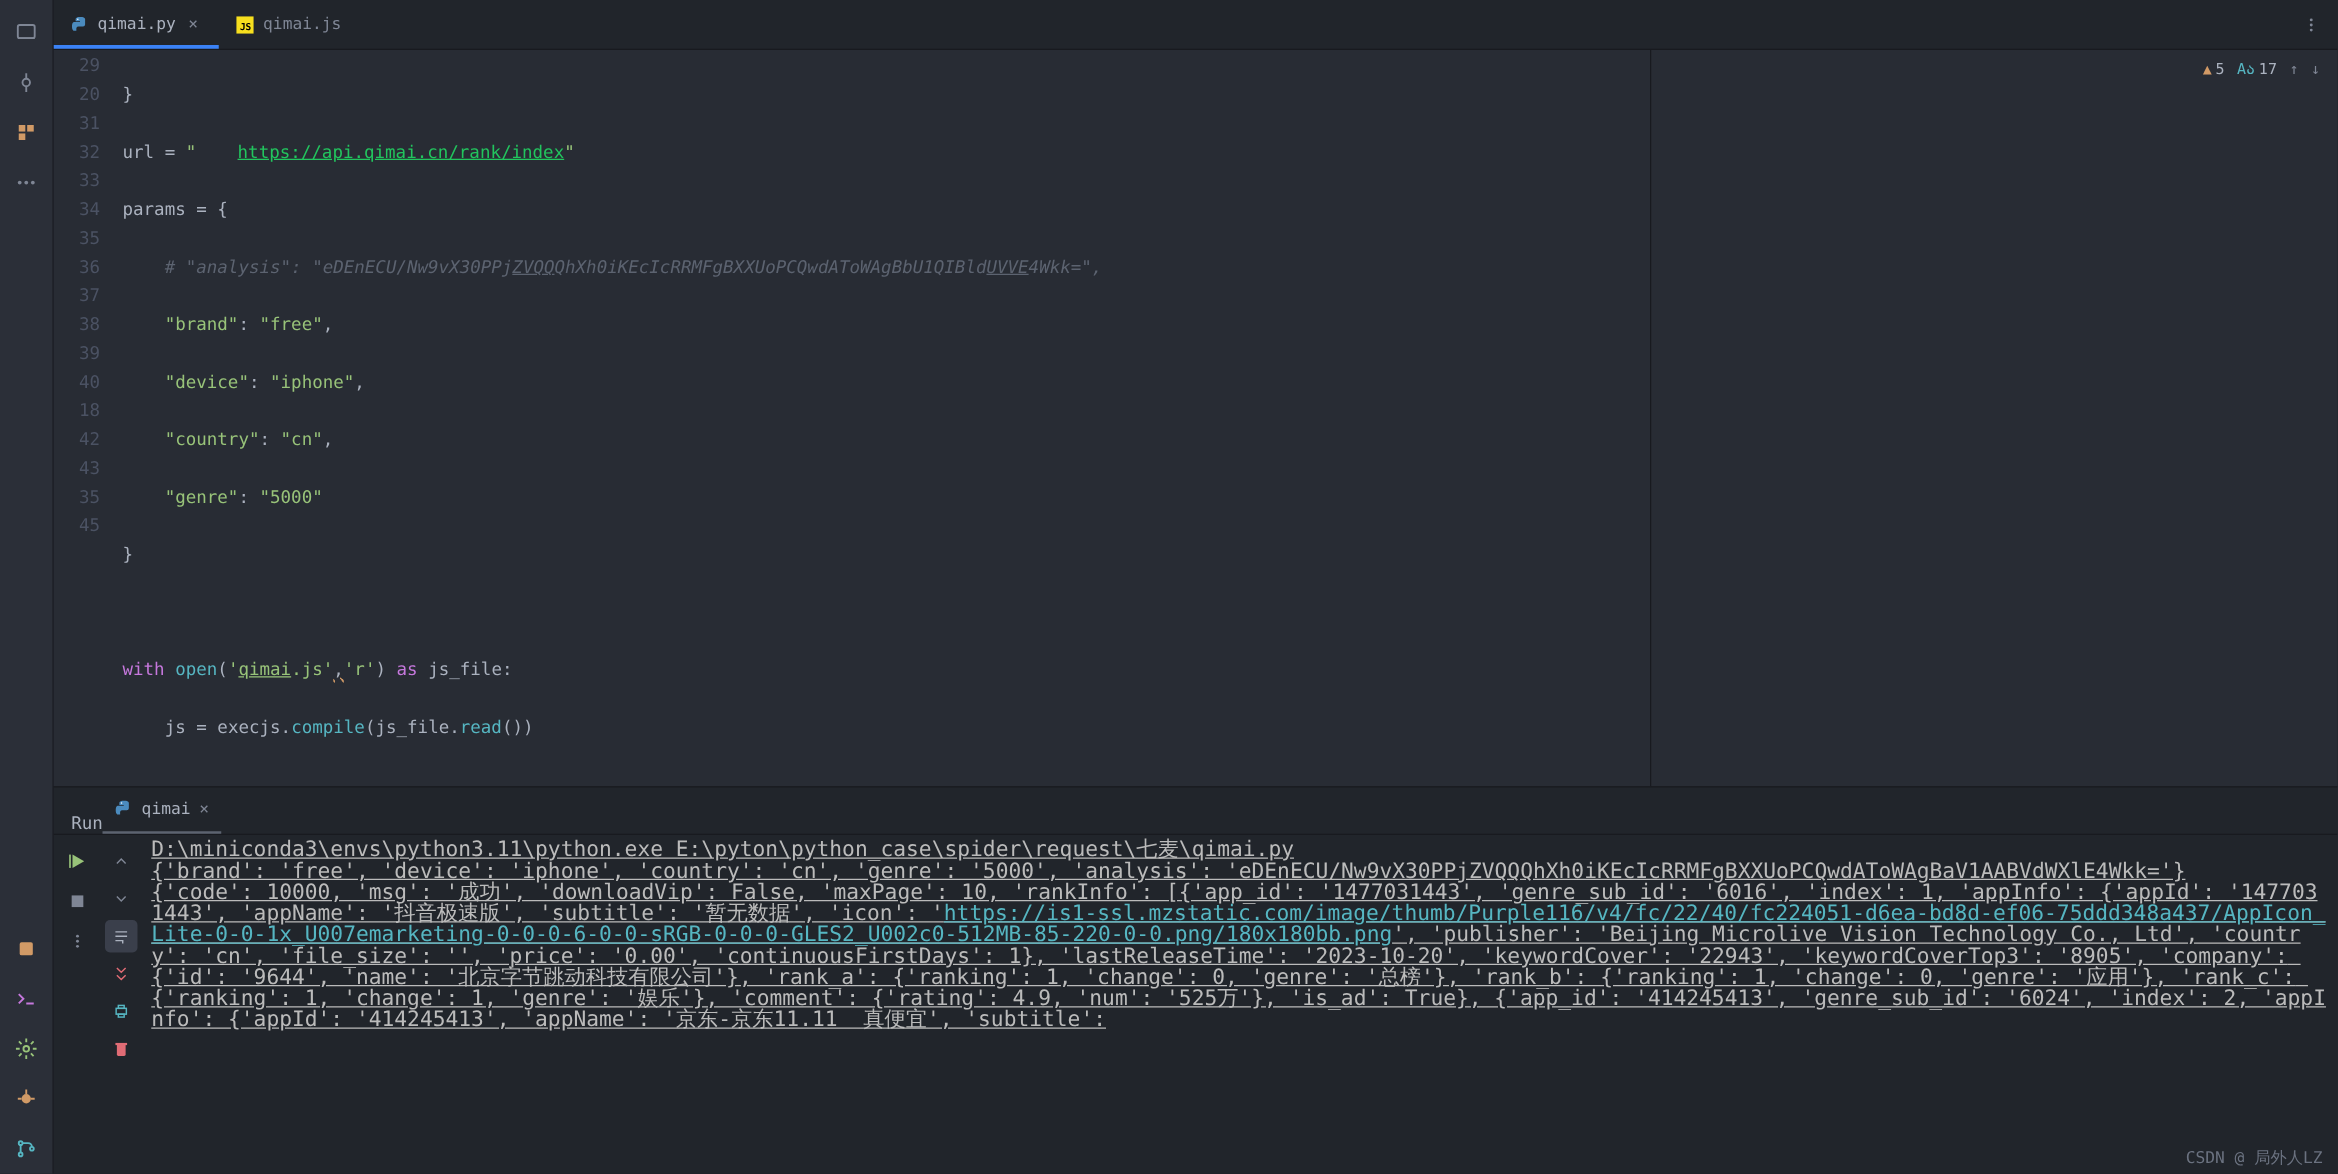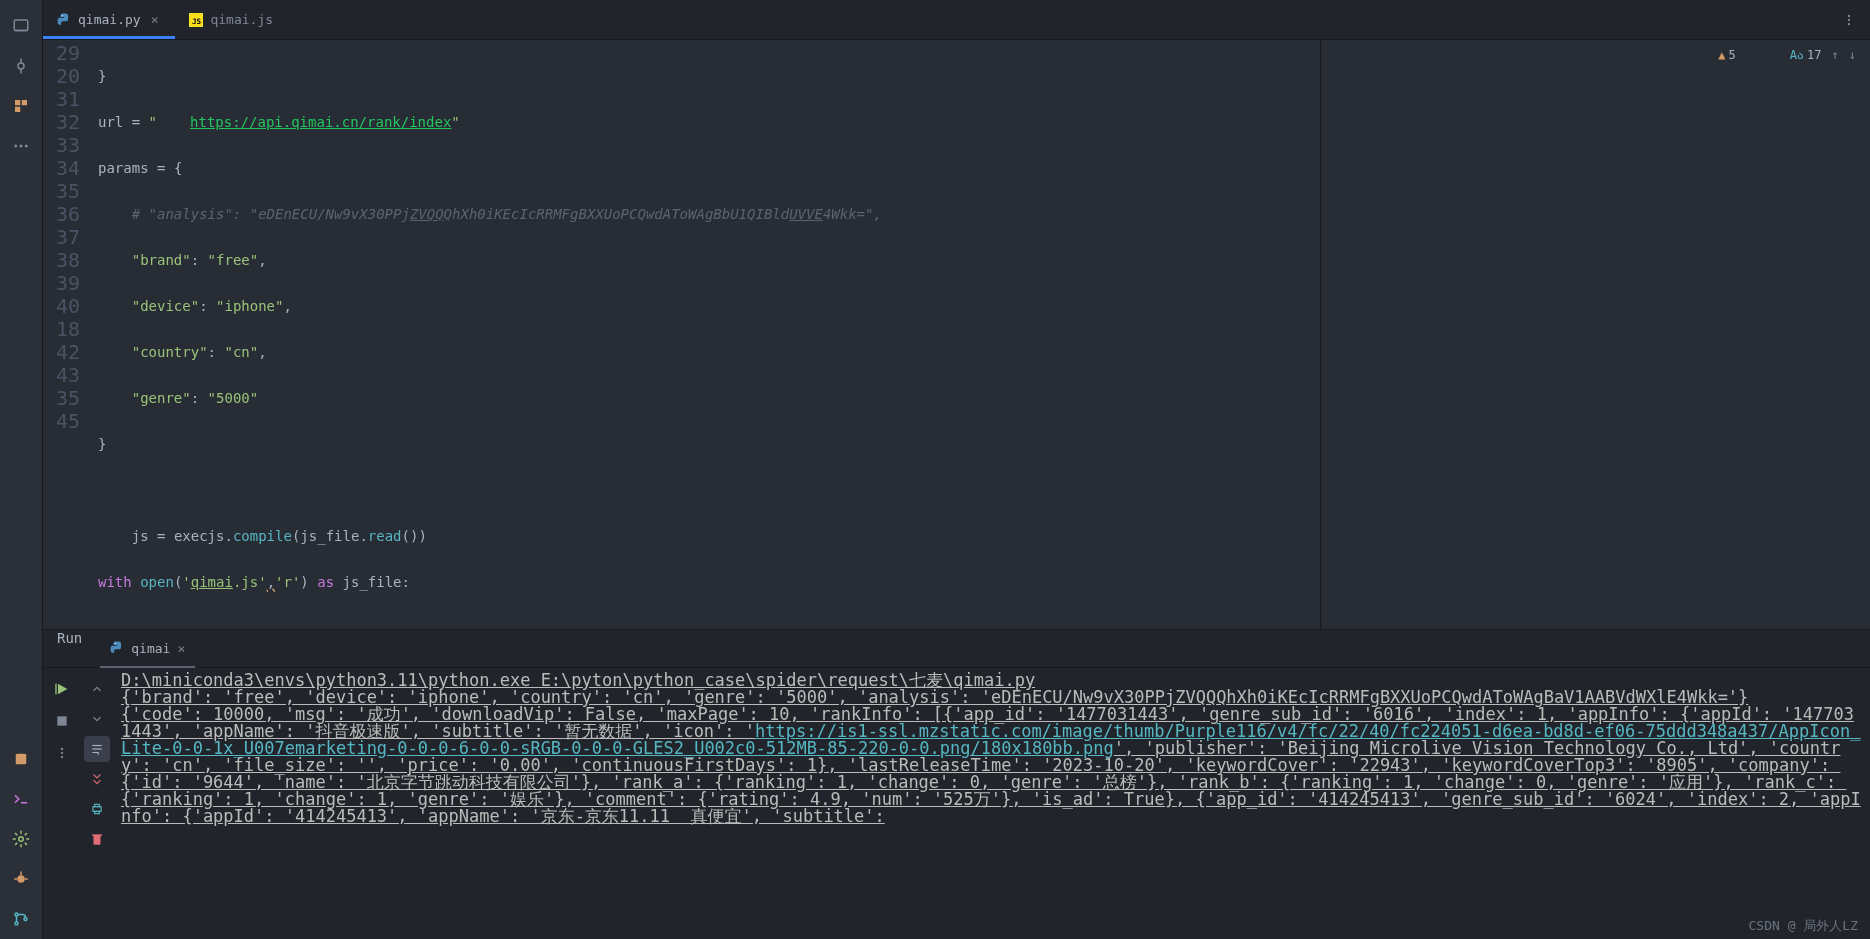--- a/index.html
+++ b/index.html
@@ -75,21 +75,21 @@
   display: flex;
   background: #282c34;
   overflow: hidden;
   min-height: 0;
 }
 .gutter {
   width: 55px;
   text-align: right;
   padding-right: 18px;
   color: #4b5263;
-  font-size: 20px;
+  font-size: 14px;
   line-height: 23px;
   padding-top: 2px;
   user-select: none;
 }
 .gutter-line { height: 23px; }
 .code-area {
   flex: 1;
   font-size: 14px;
   line-height: 23px;
   padding-top: 2px;
@@ -115,21 +115,21 @@
   position: absolute;
   top: 8px;
   right: 14px;
   display: flex;
   gap: 10px;
   align-items: center;
   font-size: 12px;
 }
 .insp-item { display: flex; align-items: center; gap: 3px; }
 .insp-warn { color: #d19a66; }
-.insp-typo { color: #56b6c2; margin-left: 44px; }
+.insp-typo { color: #56b6c2; }
 .insp-nav { color: #7f8695; cursor: pointer; }
 .breadcrumb-bar {
   height: 27px;
   background: #21252b;
   border-top: 1px solid #181a1f;
   display: flex;
   align-items: center;
   padding-left: 14px;
   font-size: 13px;
   color: #7f8695;
@@ -137,23 +137,22 @@
 .run-panel {
   height: 310px;
   background: #21252b;
   border-top: 1px solid #181a1f;
   display: flex;
   flex-direction: column;
 }
 .run-header {
   height: 38px;
   display: flex;
-  align-items: flex-start;
+  align-items: flex-end;
   padding-left: 14px;
-  gap: 18px;
   border-bottom: 1px solid #181a1f;
 }
 .run-title { font-size: 14px; color: #abb2bf; font-weight: 500; }
 .run-tab {
   display: flex;
   align-items: center;
   gap: 7px;
   padding: 0 10px;
   height: 38px;
   font-size: 13px;
@@ -332,22 +331,22 @@
 <div class="code-line"><span class="paren">}</span></div>
 <div class="code-line"><span class="var">url</span> <span class="op">=</span> <span class="str">"</span><span class="str-u">https://api.qimai.cn/rank/index</span><span class="str">"</span></div>
 <div class="code-line"><span class="var">params</span> <span class="op">=</span> <span class="paren">{</span></div>
 <div class="code-line">    <span class="com"># "analysis": "eDEnECU/Nw9vX30PPj<u>ZVQQ</u>QhXh0iKEcIcRRMFgBXXUoPCQwdAToWAgBbU1QIBld<u>UVVE</u>4Wkk=",</span></div>
 <div class="code-line">    <span class="str">"brand"</span><span class="op">:</span> <span class="str">"free"</span><span class="op">,</span></div>
 <div class="code-line">    <span class="str">"device"</span><span class="op">:</span> <span class="str">"iphone"</span><span class="op">,</span></div>
 <div class="code-line">    <span class="str">"country"</span><span class="op">:</span> <span class="str">"cn"</span><span class="op">,</span></div>
 <div class="code-line">    <span class="str">"genre"</span><span class="op">:</span> <span class="str">"5000"</span></div>
 <div class="code-line"><span class="paren">}</span></div>
 <div class="code-line"></div>
+<div class="code-line"><span class="kw">with</span> <span class="fn">open</span><span class="paren">(</span><span class="str">'<u>qimai</u>.js'</span><span class="op" style="text-decoration:underline wavy #d19a66;">,</span><span class="str">'r'</span><span class="paren">)</span> <span class="kw">as</span> <span class="var">js_file</span><span class="op">:</span></div>
 <div class="code-line">    <span class="var">js</span> <span class="op">=</span> <span class="var">execjs</span><span class="op">.</span><span class="fn">compile</span><span class="paren">(</span><span class="var">js_file</span><span class="op">.</span><span class="fn">read</span><span class="paren">())</span></div>
-<div class="code-line"><span class="kw">with</span> <span class="fn">open</span><span class="paren">(</span><span class="str">'<u>qimai</u>.js'</span><span class="op" style="text-decoration:underline wavy #d19a66;">,</span><span class="str">'r'</span><span class="paren">)</span> <span class="kw">as</span> <span class="var">js_file</span><span class="op">:</span></div>
 
 
 
 
 
     </div>
     <div class="minimap-area">
       <div class="inspection-bar">
         <span class="insp-item">
             <span class="insp-warn">▲</span>

